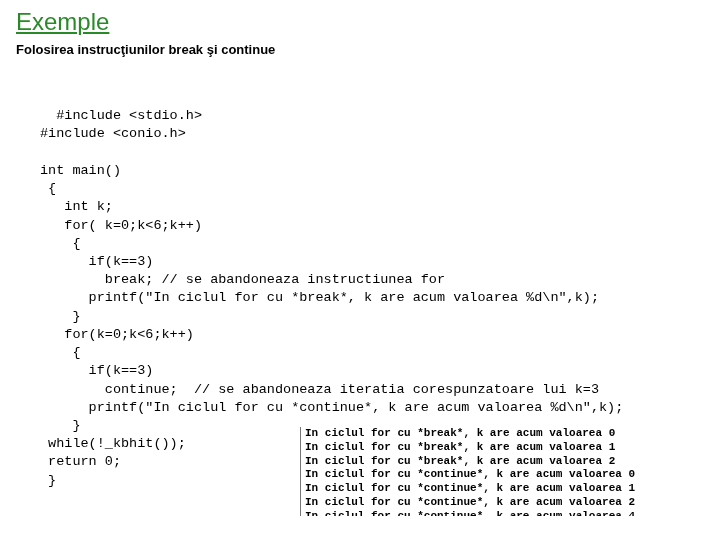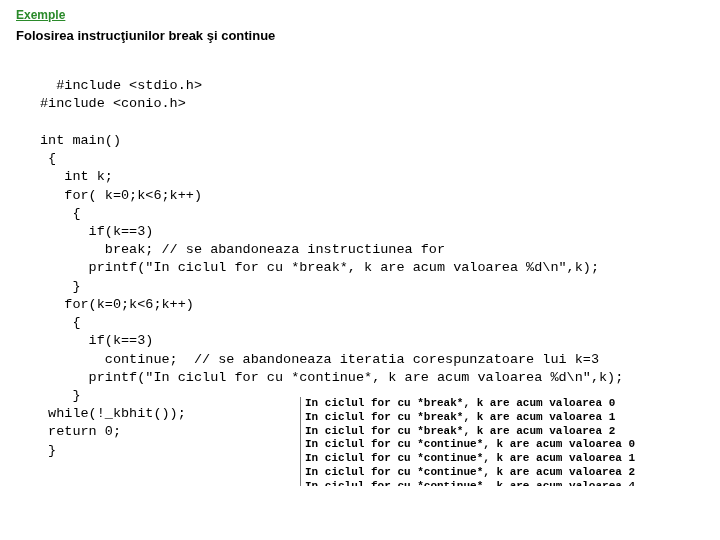--- a/index.html
+++ b/index.html
@@ -7,29 +7,29 @@
     padding: 8px 16px;
     font-family: Arial, Helvetica, sans-serif;
     font-size: 13px;
     color: #000;
     background: #fff;
     width: 720px;
     box-sizing: border-box;
   }
   .title {
     color: #2a8a2a;
-    font-weight: bold;
-    font-size: 12px;
+    font-weight: normal;
+    font-size: 24px;
     text-decoration: underline;
     margin-bottom: 6px;
   }
   .subtitle {
     font-weight: bold;
     font-size: 13px;
-    margin-bottom: 16px;
+    margin-bottom: 32px;
   }
   .code-block {
     font-family: "Courier New", Courier, monospace;
     font-size: 13.5px;
     line-height: 1.35;
     white-space: pre;
     margin-left: 24px;
     position: relative;
   }
   .output-block {

